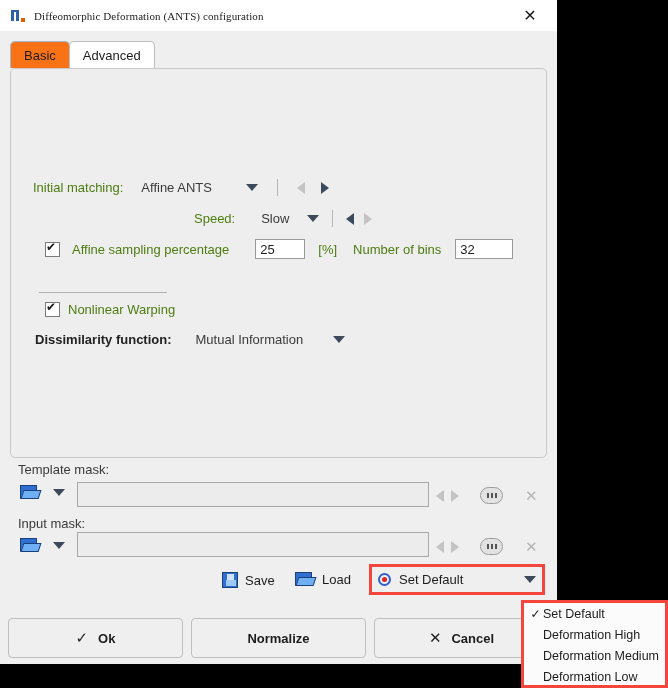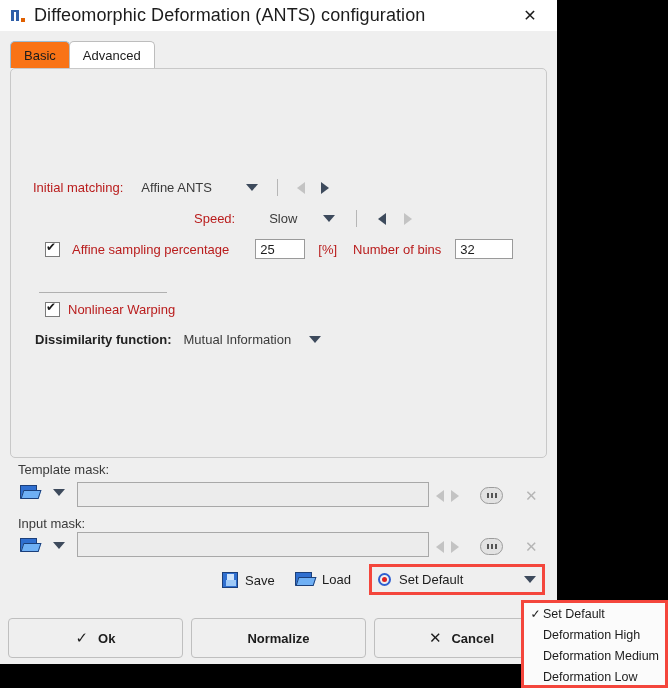--- a/index.html
+++ b/index.html
@@ -28,22 +28,23 @@
   .title-icon {
     width: 16px; height: 16px; margin-left: 10px; margin-right: 8px;
     position: relative; flex: 0 0 auto;
   }
   .title-icon .bar { position: absolute; background: #2f5fa8; }
   .title-icon .b1 { left: 1px; top: 2px; width: 3px; height: 11px; }
   .title-icon .b2 { left: 6px; top: 2px; width: 3px; height: 11px; }
   .title-icon .b3 { left: 1px; top: 2px; width: 8px; height: 2px; }
   .title-icon .dot { position: absolute; right: 1px; bottom: 2px; width: 4px; height: 4px; background: #e06000; }
   .title-text {
-    font-size: 18px; color: #1c1c1c; letter-spacing: .1px;
+    font-size: 11px; color: #1c1c1c; letter-spacing: .1px;
     white-space: nowrap;
+    font-family: Liberation Serif, serif;
   }
   .title-close {
     position: absolute; right: 8px; top: 0; width: 38px; height: 31px;
     display: flex; align-items: center; justify-content: center;
     font-size: 16px; color: #1c1c1c; line-height: 1;
   }
 
   
   .tabbar {
     height: 28px; margin: 9px 0 0 10px;
@@ -63,21 +64,21 @@
   
   .panel {
     margin: 0 10px 0 10px;
     border: 1px solid #c8c8c8; border-radius: 5px;
     background: #eeeeee;
     height: 388px; position: relative;
     flex: 0 0 auto;
   }
 
   .row { position: absolute; display: flex; align-items: center; white-space: nowrap; }
-  .lbl { font-size: 13px; color: #b91c1c; }
+  .lbl { font-size: 13px; color: #4d7c0f; }
   .lbl.bold { font-weight: bold; color: #222; }
   .val { font-size: 13px; color: #3a3a3a; }
 
   .caret {
     width: 0; height: 0;
     border-left: 6px solid transparent; border-right: 6px solid transparent;
     border-top: 7px solid #3d4a5c;
   }
   .vsep { width: 1px; height: 17px; background: #b6b6b6; }
   .tri-l {
@@ -223,21 +224,21 @@
 
       <div class="row" style="left:22px; top:110px; gap:10px;">
         <span class="lbl">Initial matching:</span>
         <span class="val" style="margin-left:8px;">Affine ANTS</span>
         <span class="caret" style="margin-left:24px;"></span>
         <span class="vsep" style="margin-left:9px;"></span>
         <span class="tri-l off" style="margin-left:9px;"></span>
         <span class="tri-r" style="margin-left:6px;"></span>
       </div>
 
-      <div class="row" style="left:183px; top:141px; gap:12px;">
+      <div class="row" style="left:183px; top:141px; gap:4px;">
         <span class="lbl">Speed:</span>
         <span class="val" style="margin-left:22px;">Slow</span>
         <span class="caret" style="margin-left:14px;"></span>
         <span class="vsep" style="margin-left:9px;"></span>
         <span class="tri-l" style="margin-left:9px;"></span>
         <span class="tri-r off" style="margin-left:6px;"></span>
       </div>
 
       <div class="row" style="left:34px; top:170px; gap:4px;">
         <span class="cbox checked"></span>
@@ -248,21 +249,21 @@
         <span class="tfield" style="width:58px; margin-left:10px;">32</span>
       </div>
 
       <div class="hsep" style="left:28px; top:223px; width:128px;"></div>
 
       <div class="row" style="left:34px; top:233px; gap:0;">
         <span class="cbox checked"></span>
         <span class="lbl" style="margin-left:8px;">Nonlinear Warping</span>
       </div>
 
-      <div class="row" style="left:24px; top:263px; gap:0;">
+      <div class="row" style="left:24px; top:263px; gap:12px;">
         <span class="lbl bold">Dissimilarity function:</span>
         <span class="val" style="margin-left:12px;">Mutual Information</span>
         <span class="caret" style="margin-left:18px;"></span>
       </div>
 
     </div>
 
     <div class="mask-label" style="left:18px; top:462px;">Template mask:</div>
     <div class="row" style="left:20px; top:485px; gap:0;">
       <span class="folder-icon">

